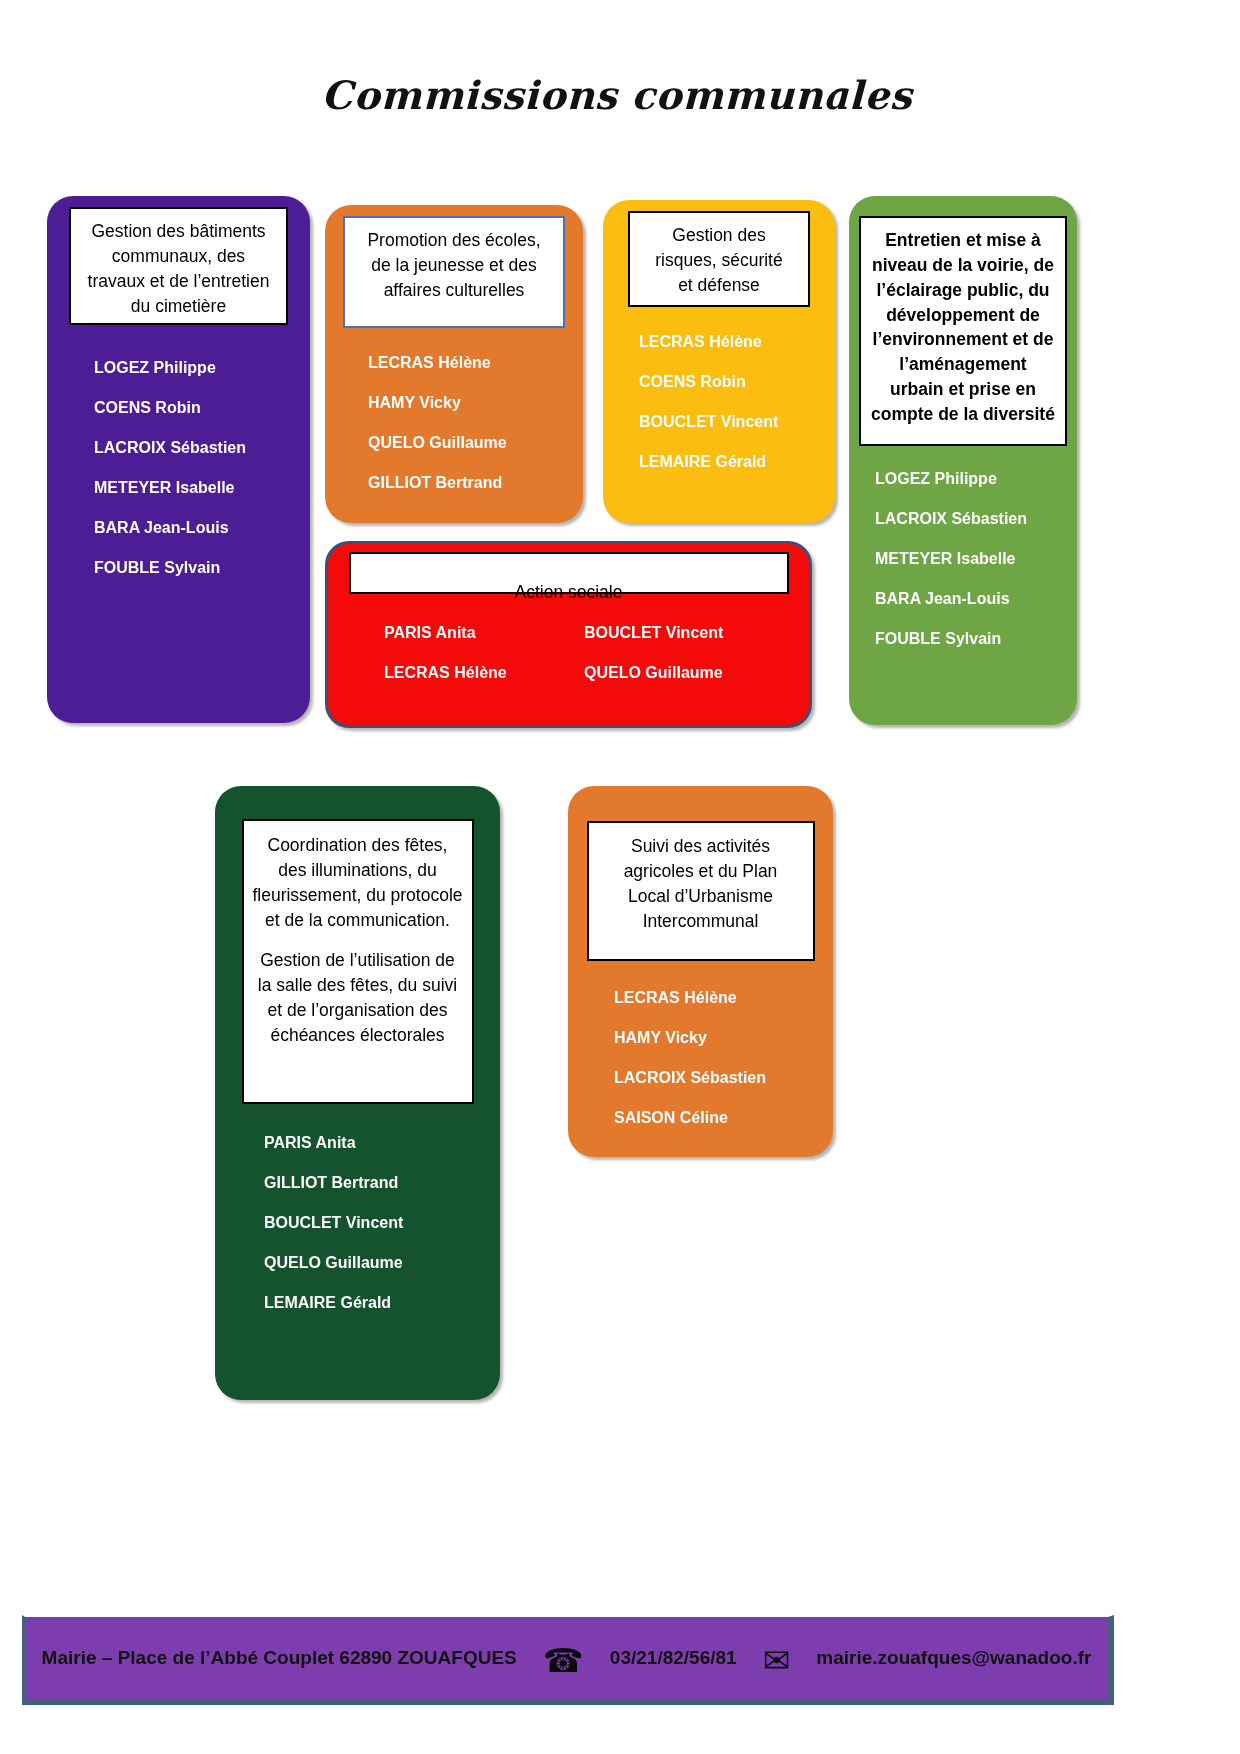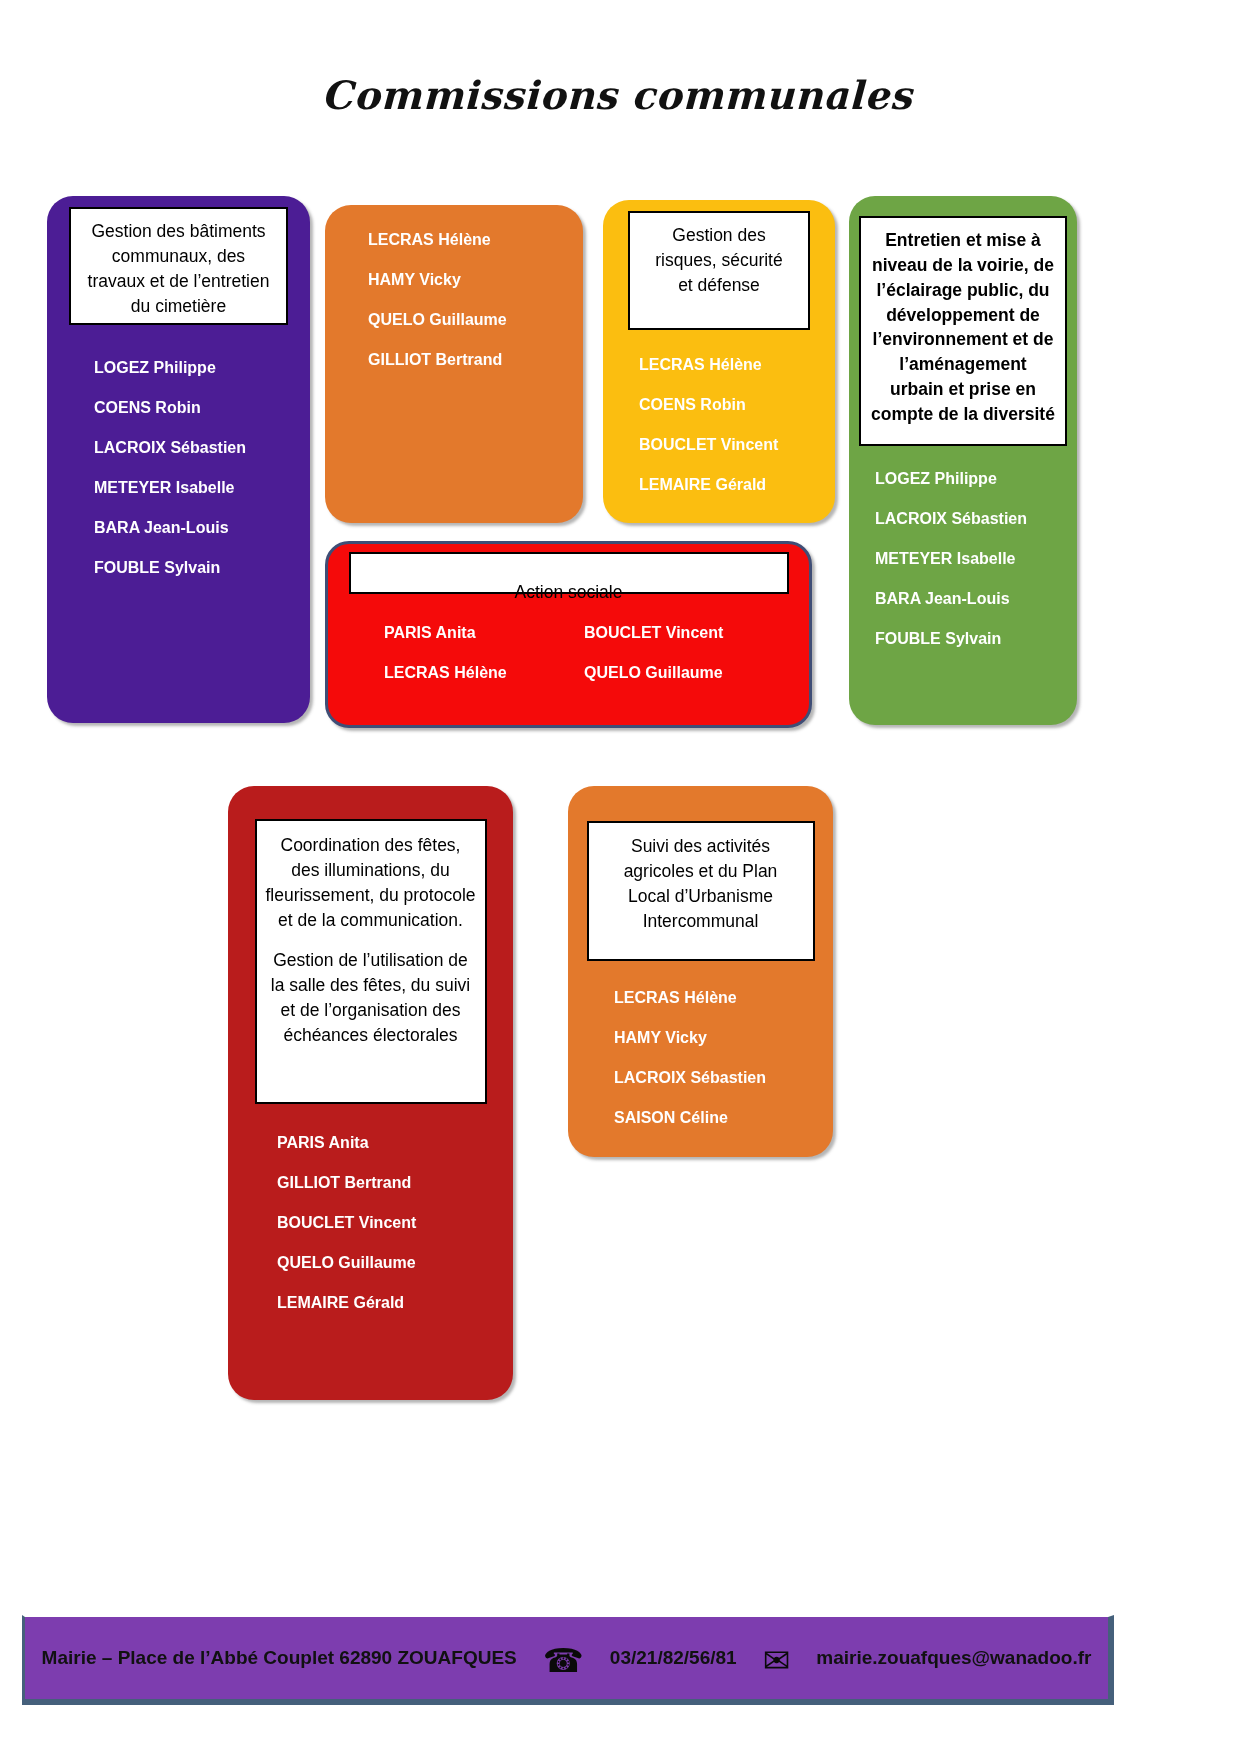--- a/index.html
+++ b/index.html
@@ -106,21 +106,21 @@
   }
 
   
   #card-risks {
     left: 603px; top: 200px; width: 232px; height: 323px;
     background: #FBBE10;
   }
   #card-risks .desc-box {
     width: 182px;
     margin-top: 11px;
-    height: 119px;
+    height: 96px;
   }
   #card-risks .members {
     margin-top: 26px;
     padding-left: 28px;
   }
 
   
   #card-roads {
     left: 849px; top: 196px; width: 228px; height: 529px;
     background: #6EA545;
@@ -154,22 +154,22 @@
     display: flex;
     margin-top: 22px;
     padding-left: 48px;
   }
   #card-social .social-col {
     width: 200px;
   }
 
   
   #card-events {
-    left: 228px; top: 786px; width: 285px; height: 614px;
-    background: #b91c1c;
+    left: 215px; top: 786px; width: 285px; height: 614px;
+    background: #14532d;
   }
   #card-events .desc-box {
     width: 232px;
     margin-top: 33px;
     height: 285px;
     padding-top: 12px;
   }
   #card-events .members {
     margin-top: 30px;
     padding-left: 41px;
@@ -243,20 +243,25 @@
       <li>LACROIX Sébastien</li>
       <li>METEYER Isabelle</li>
       <li>BARA Jean-Louis</li>
       <li>FOUBLE Sylvain</li>
     </ul>
   </div>
 </div>
 
 <div class="card" id="card-schools">
   <div class="card-inner">
+    <div class="desc-box border-blue">
+      <p>Promotion des écoles,</p>
+      <p style="margin-top:0">de la jeunesse et des</p>
+      <p style="margin-top:0">affaires culturelles</p>
+    </div>
     <ul class="members">
       <li>LECRAS Hélène</li>
       <li>HAMY Vicky</li>
       <li>QUELO Guillaume</li>
       <li>GILLIOT Bertrand</li>
     </ul>
   </div>
 </div>
 
 <div class="card" id="card-risks">

